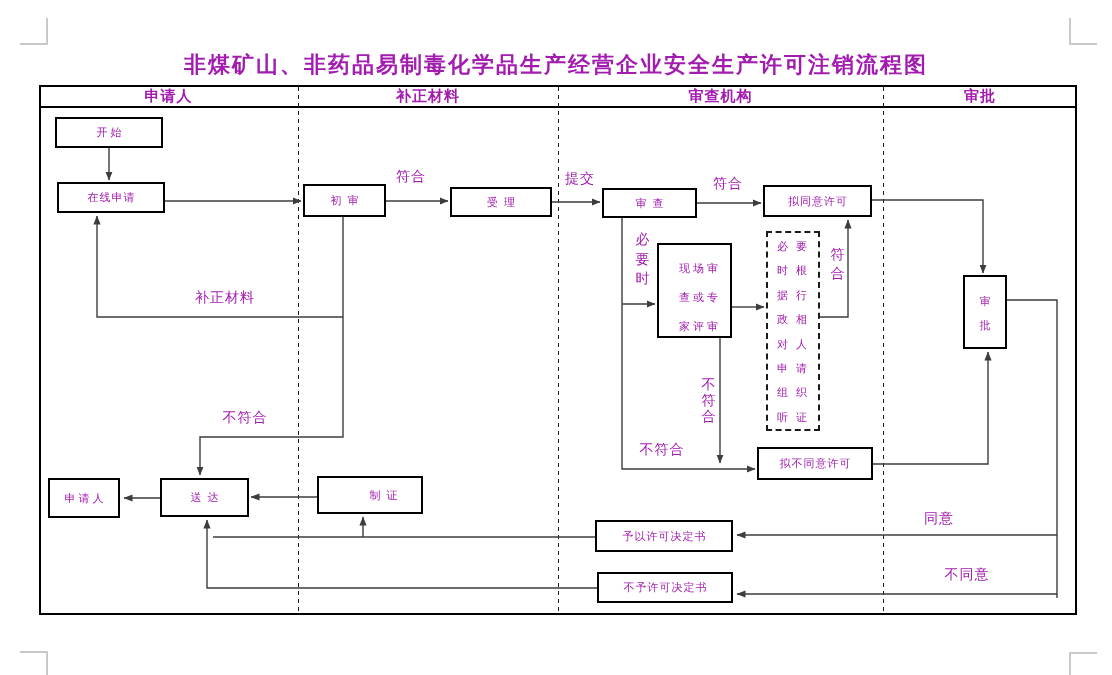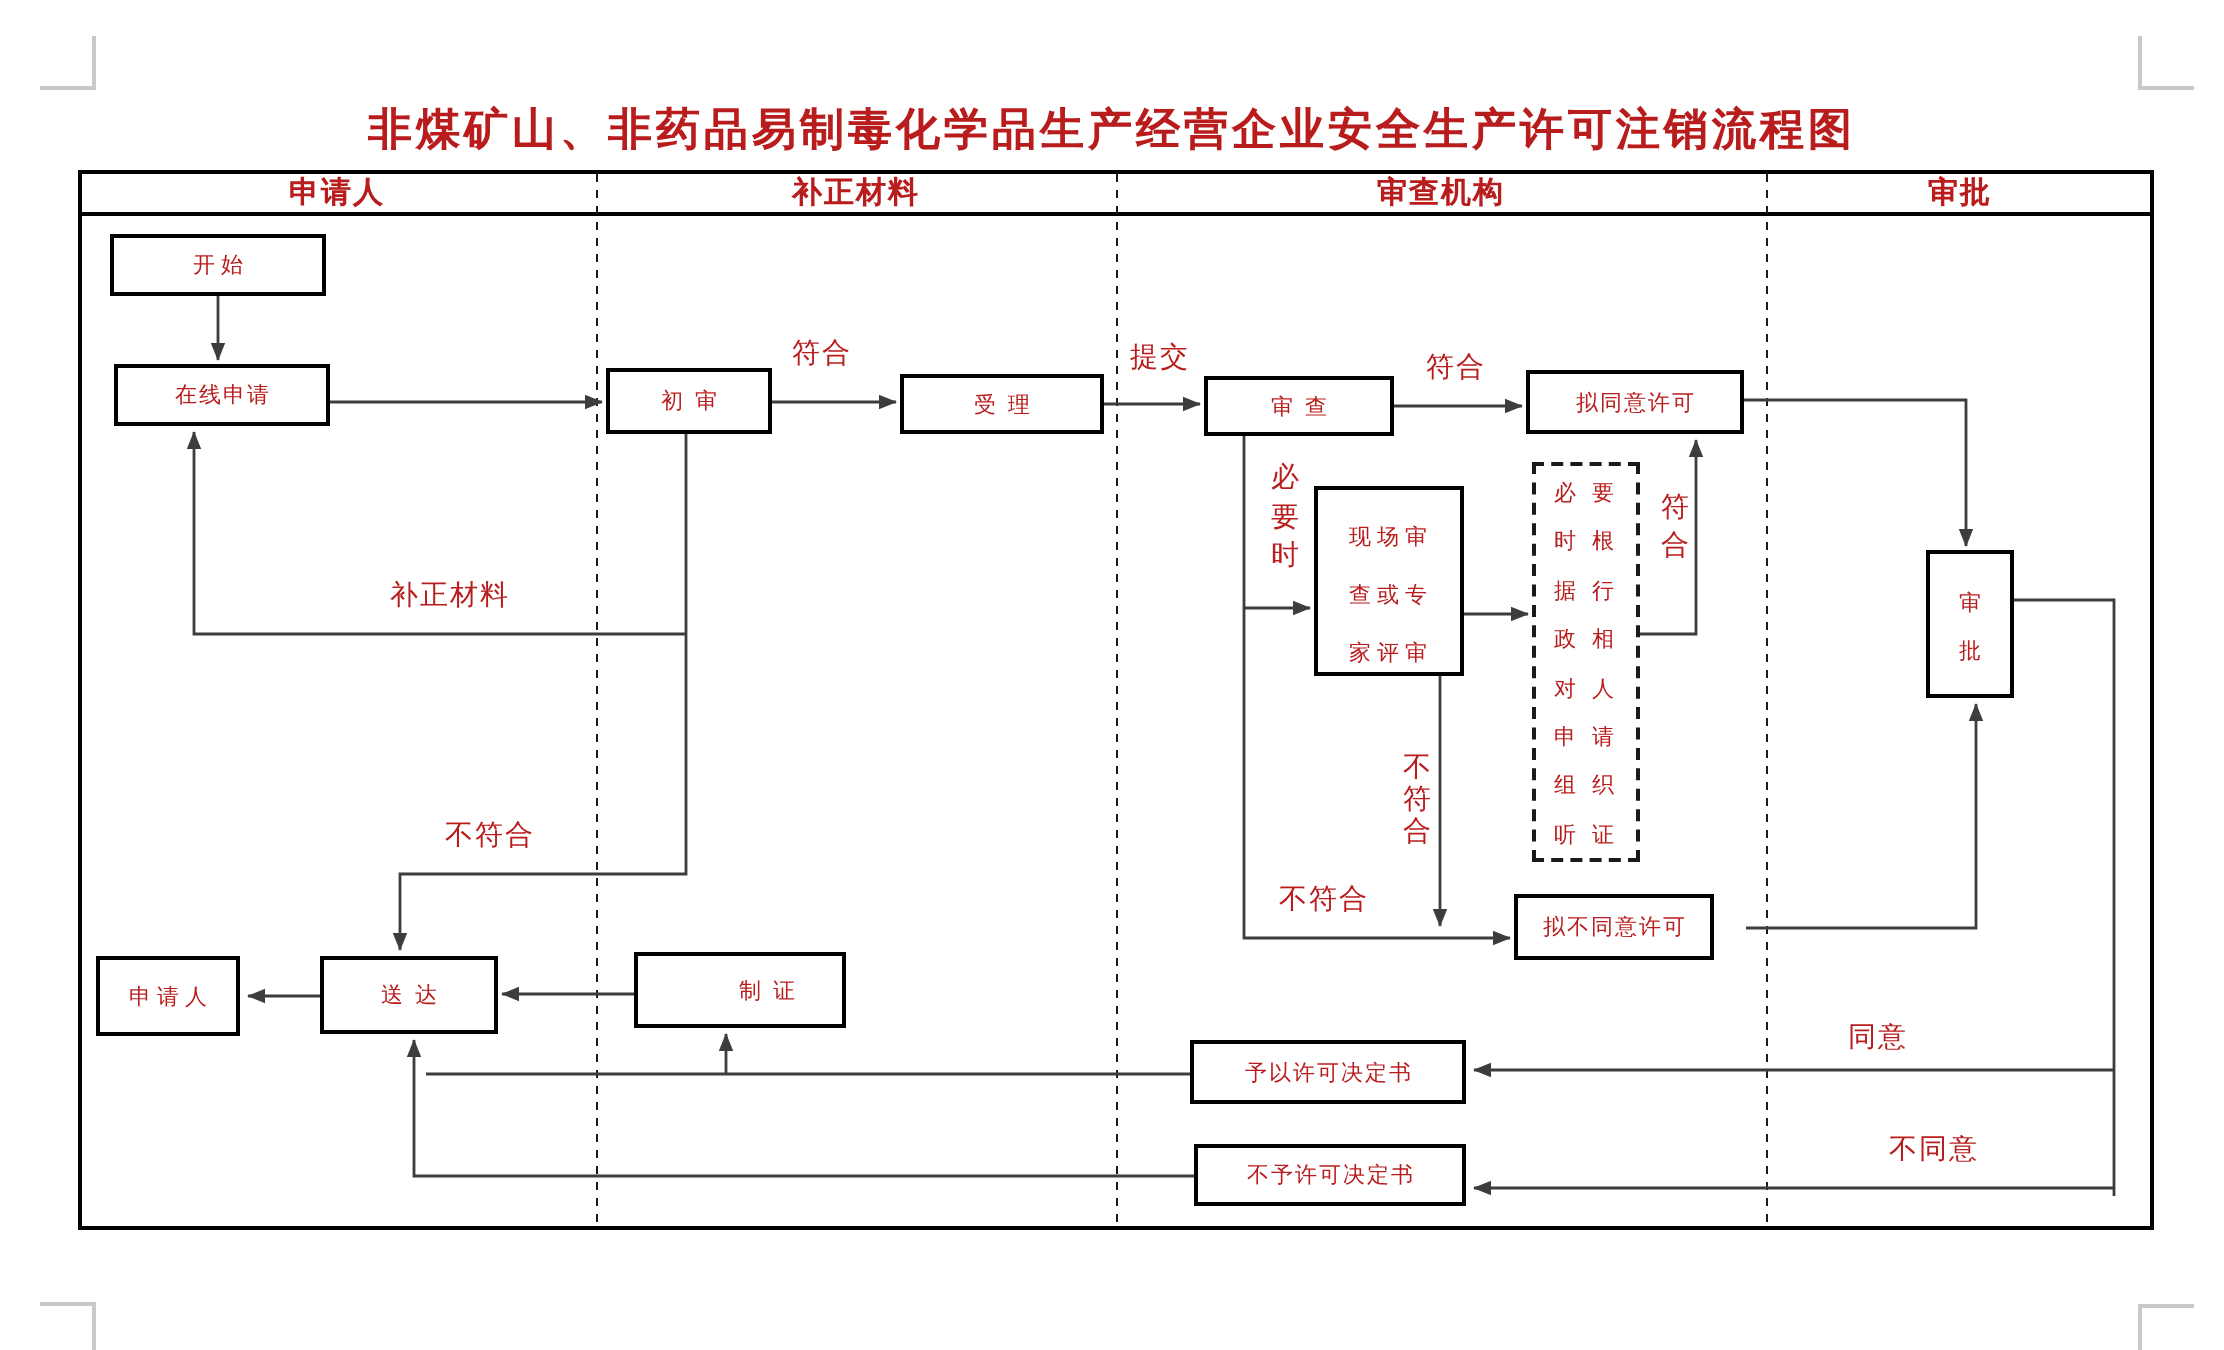--- a/index.html
+++ b/index.html
@@ -1,18 +1,18 @@
 <!DOCTYPE html>
 <html><head>
 <meta charset="utf-8">
 <style>
   html,body{margin:0;padding:0;background:#fff;}
   .canvas{
     position:relative;width:1112px;height:675px;background:#ffffff;
-    font-family:"DejaVu Sans","Liberation Sans",sans-serif;color:#b91c1c;overflow:hidden;
+    font-family:"DejaVu Sans","Liberation Sans",sans-serif;color:#a21caf;overflow:hidden;
   }
   .crop{position:absolute;width:26px;height:25px;}
   .crop.tl{left:20px;top:18px;border-right:2px solid #c9c9c9;border-bottom:2px solid #c9c9c9;}
   .crop.tr{left:1069px;top:18px;border-left:2px solid #c9c9c9;border-bottom:2px solid #c9c9c9;}
   .crop.bl{left:20px;top:651px;border-right:2px solid #c9c9c9;border-top:2px solid #c9c9c9;}
   .crop.br{left:1069px;top:652px;border-left:2px solid #c9c9c9;border-top:2px solid #c9c9c9;}
   .title{
     position:absolute;left:0;top:50px;width:1112px;text-align:center;
     font-size:22px;font-weight:bold;letter-spacing:2px;
   }
@@ -34,21 +34,21 @@
   }
   .wires{position:absolute;left:0;top:0;width:1112px;height:675px;z-index:2;}
   .node{
     position:absolute;background:#fff;border:2px solid #000;box-sizing:border-box;
     display:flex;align-items:center;justify-content:center;
     font-size:11px;text-align:center;z-index:3;
   }
   .sp6{letter-spacing:6px;text-indent:6px;}
   .sp3{letter-spacing:3px;text-indent:3px;}
   .sp1{letter-spacing:1px;text-indent:1px;}
-  .node.onsite{display:block;padding:9px 9px 0 11px;line-height:29px;letter-spacing:3px;text-align:center;}
+  .node.onsite{display:block;padding:9px 9px 0 11px;line-height:29px;letter-spacing:3px;text-align:right;}
   .node.hearing{
     border:2px dashed #1a1a1a;display:block;background:#fff;
     padding:2px 0 0 9px;line-height:24.4px;letter-spacing:8px;text-align:left;
   }
   .node.vbox{display:block;padding:13px 12px 0 12px;line-height:24px;letter-spacing:0;}
   .lbl{position:absolute;font-size:14px;text-align:center;z-index:3;letter-spacing:1px;}
   .vlbl{position:absolute;width:17px;font-size:14px;text-align:center;z-index:3;word-break:break-all;}
 </style>
 </head>
 <body>
@@ -108,21 +108,21 @@
 
   <div class="node sp3" style="left:55px;top:117px;width:108px;height:31px;">开始</div>
   <div class="node sp1" style="left:57px;top:182px;width:108px;height:31px;">在线申请</div>
   <div class="node sp6" style="left:303px;top:184px;width:83px;height:33px;">初审</div>
   <div class="node sp6" style="left:450px;top:187px;width:102px;height:30px;">受理</div>
   <div class="node sp6" style="left:602px;top:188px;width:95px;height:30px;">审查</div>
   <div class="node sp1" style="left:763px;top:185px;width:109px;height:32px;">拟同意许可</div>
   <div class="node onsite" style="left:657px;top:243px;width:75px;height:95px;">现场审查或专家评审</div>
   <div class="node hearing" style="left:766px;top:231px;width:54px;height:200px;">必要时根据行政相对人申请组织听证</div>
   <div class="node vbox" style="left:963px;top:275px;width:44px;height:74px;">审批</div>
-  <div class="node sp1" style="left:757px;top:447px;width:100px;height:33px;">拟不同意许可</div>
+  <div class="node sp1" style="left:757px;top:447px;width:116px;height:33px;">拟不同意许可</div>
   <div class="node sp3" style="left:48px;top:478px;width:72px;height:40px;">申请人</div>
   <div class="node sp6" style="left:160px;top:478px;width:89px;height:39px;">送达</div>
   <div class="node sp6" style="left:317px;top:476px;width:106px;height:38px;padding-left:27px;">制证</div>
   <div class="node sp1" style="left:595px;top:520px;width:138px;height:32px;">予以许可决定书</div>
   <div class="node sp1" style="left:597px;top:572px;width:136px;height:31px;">不予许可决定书</div>
 
   <div class="lbl" style="left:395px;top:168px;width:32px;">符合</div>
   <div class="lbl" style="left:563px;top:170px;width:34px;">提交</div>
   <div class="lbl" style="left:711px;top:175px;width:34px;">符合</div>
   <div class="vlbl" style="left:634px;top:230px;line-height:19.5px;">必要时</div>

